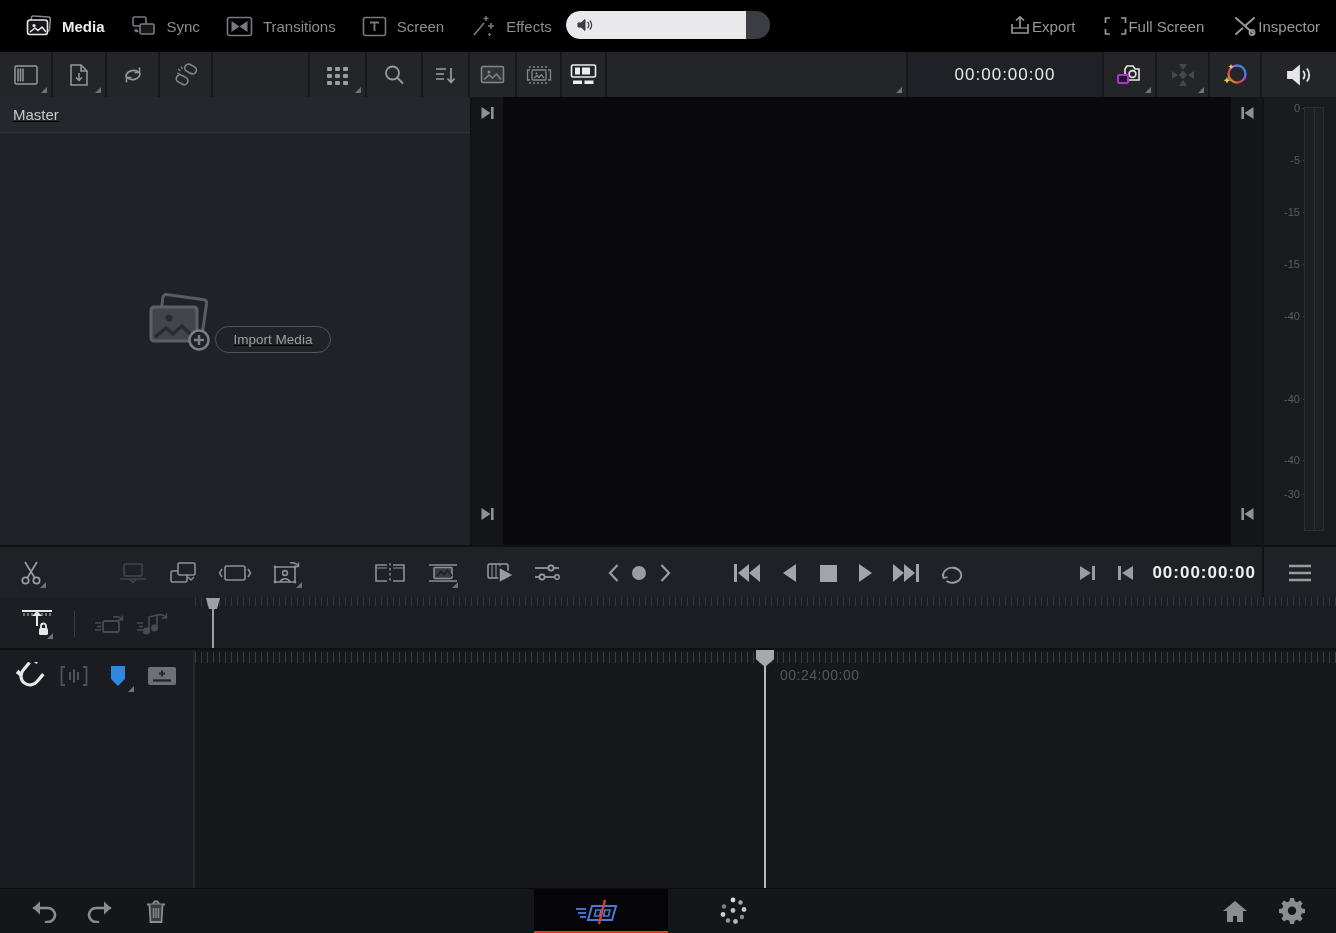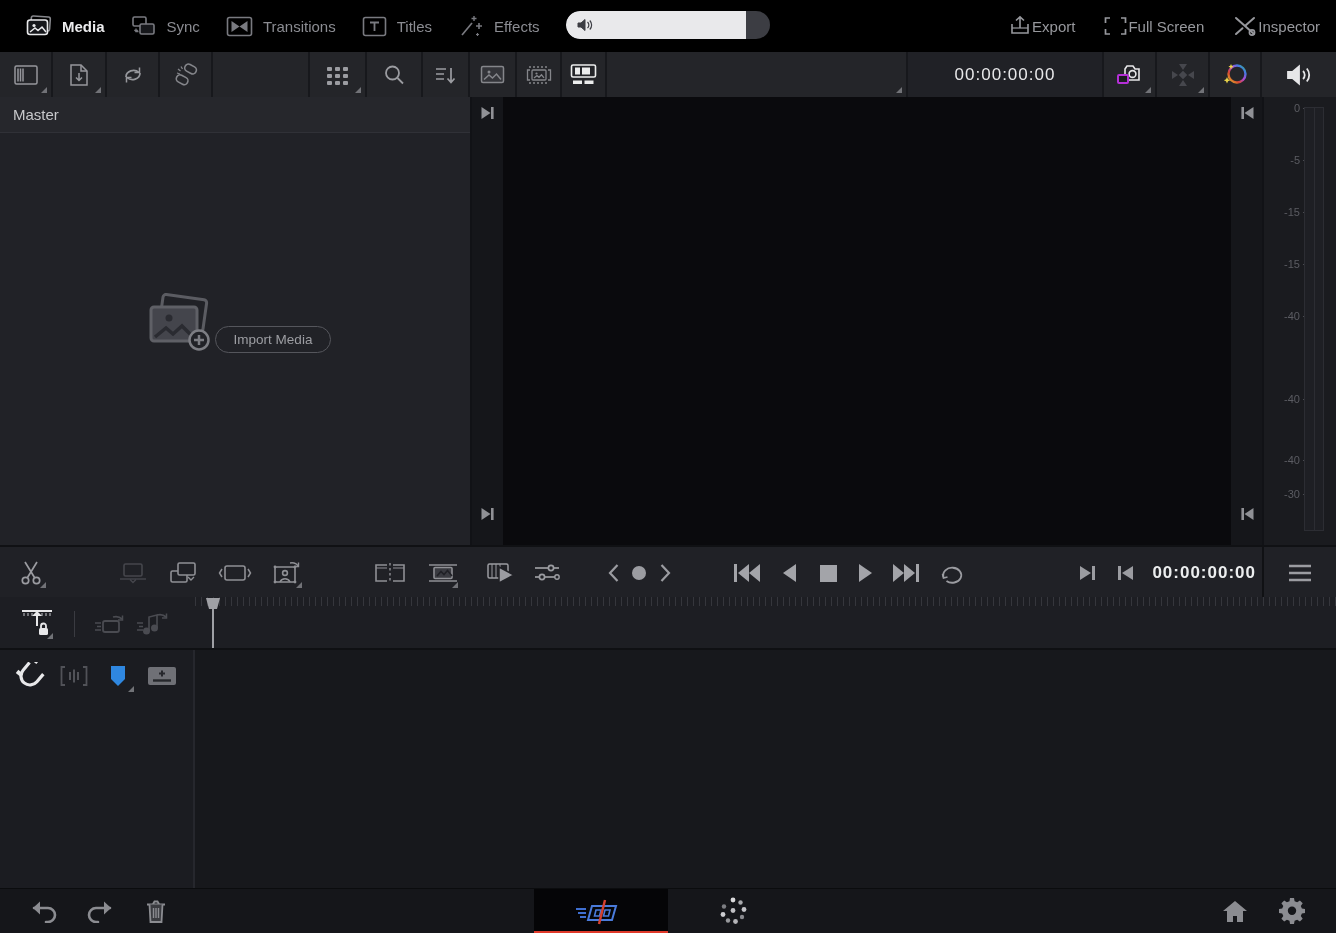--- a/index.html
+++ b/index.html
@@ -26,21 +26,21 @@
   .t2-cell { height:45px; background:#242529; display:flex; align-items:center; justify-content:center;
     border-right:2px solid #17181c; position:relative; }
   .t2-cell.blank { background:#242529; }
   .corner::after { content:""; position:absolute; right:4px; bottom:4px; width:0; height:0;
     border-left:6px solid transparent; border-bottom:6px solid #717277; }
   .t2-spacer { flex:1; background:#242529; border-right:2px solid #17181c; position:relative; }
   .t2-timecode { width:196px; background:#202126; display:flex; align-items:center; justify-content:center;
     border-right:2px solid #17181c; font-size:17px; color:#e8e8ea; letter-spacing:1px; }
 
   
-  .content { height:448px; display:flex; }
+  .content { height:448px; display:flex;text-decoration:underline; }
   .media-pool { width:472px; background:#212227; border-right:2px solid #111216; display:flex; flex-direction:column; }
   .pool-header { height:36px; background:#26272c; border-bottom:1px solid #303137; display:flex;
     align-items:center; padding-left:13px; font-size:15px; color:#c7c8cb; }
   .pool-body { flex:1; display:flex; flex-direction:column; align-items:center; }
   .import-block { margin-top:160px; display:flex; flex-direction:row; align-items:center; }
   .import-btn { margin-top:30px; border:1.5px solid #55565c; border-radius:14px; padding:5px 18px;
     font-size:13.5px; color:#9d9ea3; background:transparent; }
   .viewer { flex:1; background:#0a0a0d; position:relative; display:flex; }
   .v-strip { width:31px; background:#15161a; position:relative; }
   .v-strip .jump-top { position:absolute; top:9px; left:50%; transform:translateX(-50%); }
@@ -132,21 +132,21 @@
   </div>
   <div class="tab">
     <span class="ico">
       <svg width="25" height="21" viewBox="0 0 25 21">
           <g fill="none" stroke="#797a80" stroke-width="1.6">
         <rect x="1.5" y="1.5" width="22" height="18" rx="2"></rect>
         <path d="M8 6.5 h9 M12.5 6.5 V15" stroke-width="1.8"></path>
           </g>
         </svg>
     </span>
-    <span class="lbl">Titles</span>
+    <span class="lbl">Screen</span>
   </div>
   <div class="tab">
     <span class="ico">
       <svg width="26" height="24" viewBox="0 0 26 24">
           <g fill="none" stroke="#797a80" stroke-width="1.7">
         <path d="M4 21 L14 9"></path>
             <path d="M16 2 v5 M13.5 4.5 h5" stroke-width="1.4"></path>
         <path d="M21 9 v6 M18 12 h6" stroke-width="1.6"></path>
             <path d="M19.5 19 v3 M18 20.5 h3" stroke-width="1.2"></path>
           </g>
@@ -776,20 +776,28 @@
         <svg width="32" height="22" viewBox="0 0 32 22">
             <g>
           <rect x="2" y="2" width="28" height="18" rx="2" fill="#6f7076"></rect>
           <path d="M16 5.5 v6 M13 8.5 h6" stroke="#26272c" stroke-width="2"></path>
           <path d="M7 15.5 h18" stroke="#26272c" stroke-width="2.4"></path>
             </g>
           </svg>
       </span>
     </div>
   </div>
+  <div class="tlm-area">
+    <div class="ticks2"></div>
+    <div class="tlm-playhead">
+      <div class="ph-line"></div>
+      <div class="ph-head"></div>
+    </div>
+    <div class="ph-label">00:24:00:00</div>
+  </div>
 </div>
 
 <div class="bottom-bar">
   <div class="bb-item" style="left:44px">
     <span class="ico">
       <svg width="30" height="24" viewBox="0 0 30 24">
           <g fill="none" stroke="#8b8c91" stroke-width="2.6">
         <path d="M5 9 h14 a7 7 0 0 1 0 14 h-2" stroke-linecap="round"></path>
         <path d="M11 2.5 L4 9 L11 15.5" fill="#8b8c91" stroke="none"></path>
           </g>

